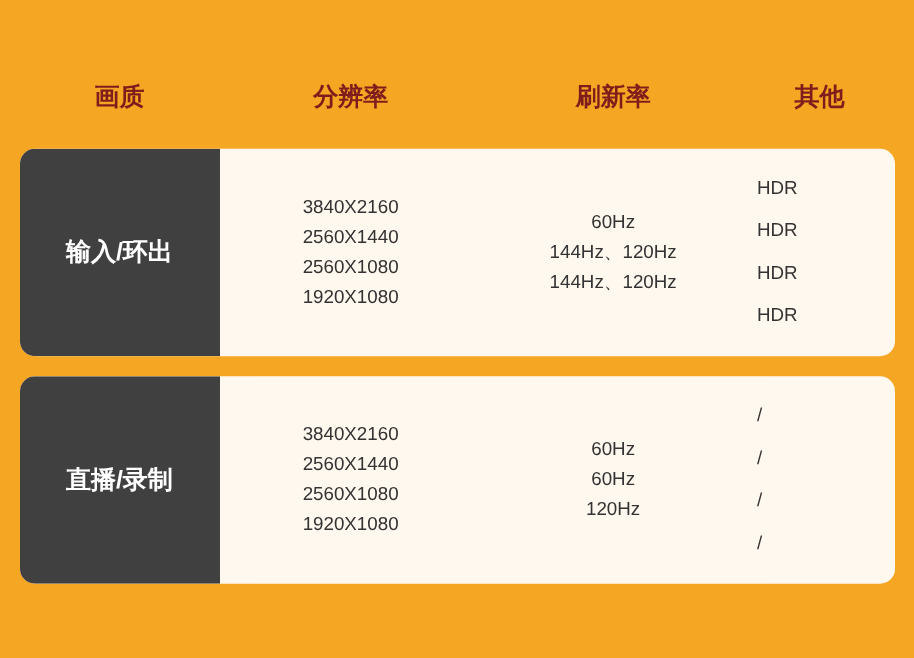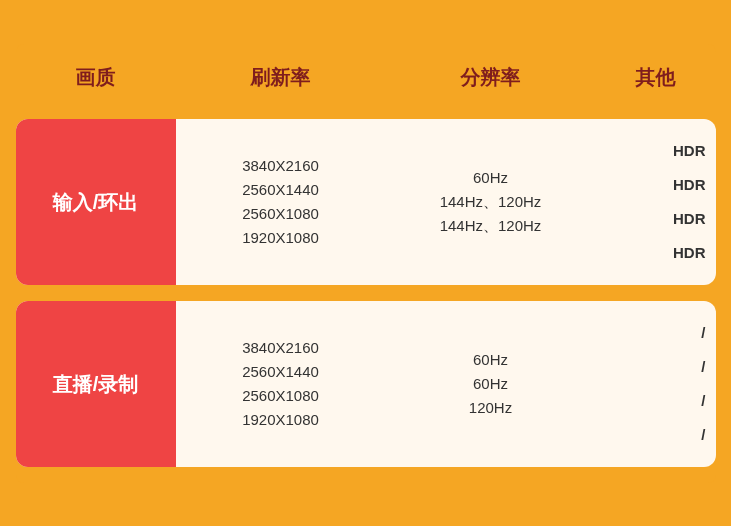--- a/index.html
+++ b/index.html
@@ -55,21 +55,21 @@
       display: grid;
       grid-template-columns: 160px 1fr 1fr 120px;
       min-height: 140px;
     }
 
     .row-label-cell {
       display: flex;
       align-items: center;
       justify-content: center;
       padding: 20px 10px;
-      background: #ef4444;
+      background: #404040;
       border-radius: 0;
     }
 
     .row-label {
       color: #fff;
       font-size: 20px;
       font-weight: 600;
       text-align: center;
       line-height: 1.5;
     }
@@ -87,34 +87,33 @@
       line-height: 1.6;
       text-align: center;
     }
 
     .other-group {
       display: flex;
       flex-direction: column;
       justify-content: center;
       padding: 20px 10px;
       gap: 10px;
-      align-items: flex-end;
-      font-weight: bold;
+      align-items: flex-start;
     }
   </style>
 </head>
 <body>
 
 <div class="container">
   <div class="table-wrapper">
 
     <div class="header-row">
       <div class="header-cell">画质</div>
+      <div class="header-cell">分辨率</div>
       <div class="header-cell">刷新率</div>
-      <div class="header-cell">分辨率</div>
       <div class="header-cell">其他</div>
     </div>
 
     <div class="data-section">
       <div class="data-row">
         <div class="row-label-cell">
           <span class="row-label">输入/环出</span>
         </div>
         <div class="data-group">
           <span class="data-cell-item">3840X2160</span>

